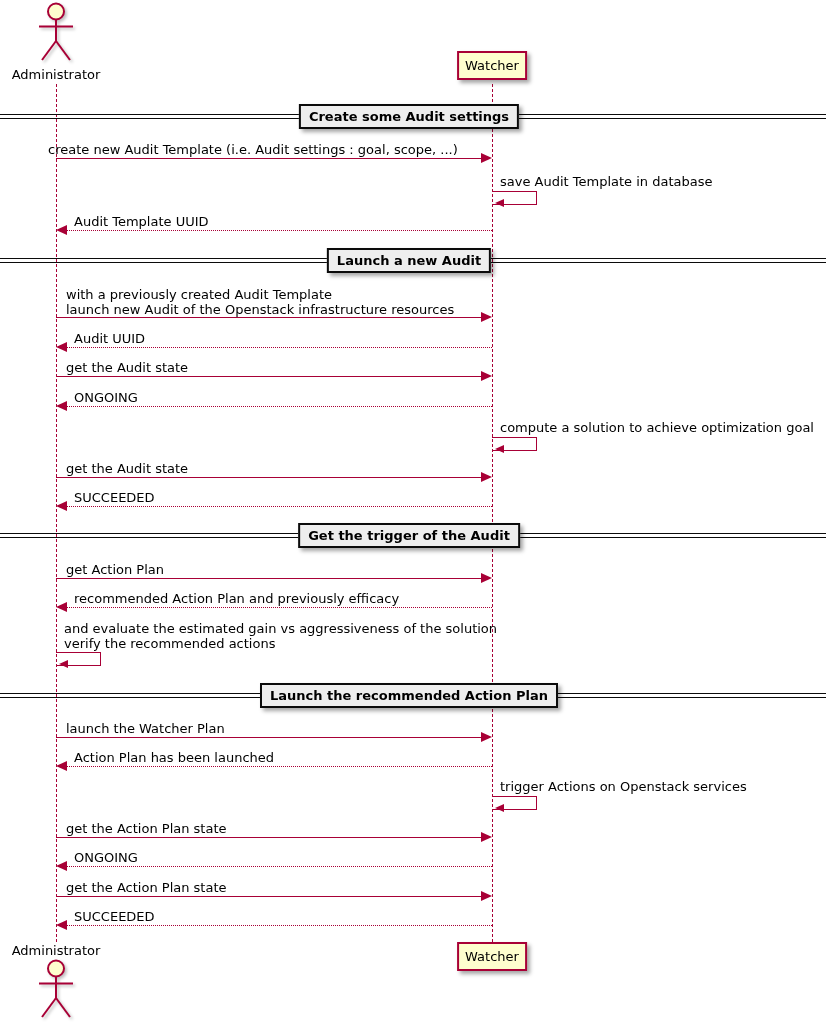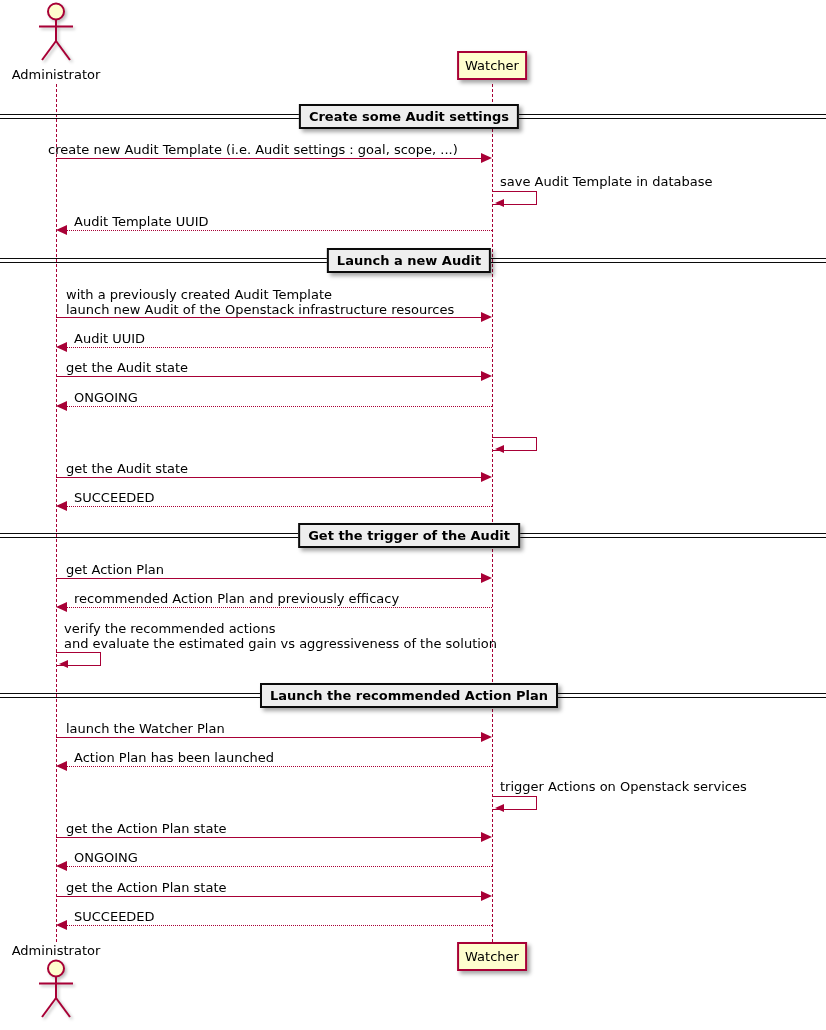--- a/index.html
+++ b/index.html
@@ -95,20 +95,23 @@
     </div>
   <div class="arrow-line" style="left:56px;top:376px;width:426px"></div>
   <div class="ah ah-r" style="left:481px;top:371px"></div>
 
   <div class="msg-label" style="left:74px;top:390px">
       <div>ONGOING</div>
     </div>
   <div class="arrow-line dotted" style="left:67px;top:406px;width:425px"></div>
   <div class="ah ah-l" style="left:56px;top:401px"></div>
 
+  <div class="msg-label" style="left:500px;top:420px">
+      <div>compute a solution to achieve optimization goal</div>
+    </div>
   <div class="selfloop" style="left:492px;top:437px"></div>
   <div class="ah ah-l sm" style="left:495px;top:445px"></div>
 
   <div class="msg-label" style="left:66px;top:461px">
       <div>get the Audit state</div>
     </div>
   <div class="arrow-line" style="left:56px;top:477px;width:426px"></div>
   <div class="ah ah-r" style="left:481px;top:472px"></div>
 
   <div class="msg-label" style="left:74px;top:490px">
@@ -126,22 +129,22 @@
   <div class="arrow-line" style="left:56px;top:578px;width:426px"></div>
   <div class="ah ah-r" style="left:481px;top:573px"></div>
 
   <div class="msg-label" style="left:74px;top:591px">
       <div>recommended Action Plan and previously efficacy</div>
     </div>
   <div class="arrow-line dotted" style="left:67px;top:607px;width:425px"></div>
   <div class="ah ah-l" style="left:56px;top:602px"></div>
 
   <div class="msg-label" style="left:64px;top:621px">
+      <div>and evaluate the estimated gain vs aggressiveness of the solution</div>
       <div>verify the recommended actions</div>
-      <div>and evaluate the estimated gain vs aggressiveness of the solution</div>
     </div>
   <div class="selfloop" style="left:56px;top:652px"></div>
   <div class="ah ah-l sm" style="left:59px;top:660px"></div>
 
   <div class="divider-lines" style="top:693px"></div>
   <div class="divider-box" style="left:409px;top:683px">Launch the recommended Action Plan</div>
 
   <div class="msg-label" style="left:66px;top:721px">
       <div>launch the Watcher Plan</div>
     </div>

